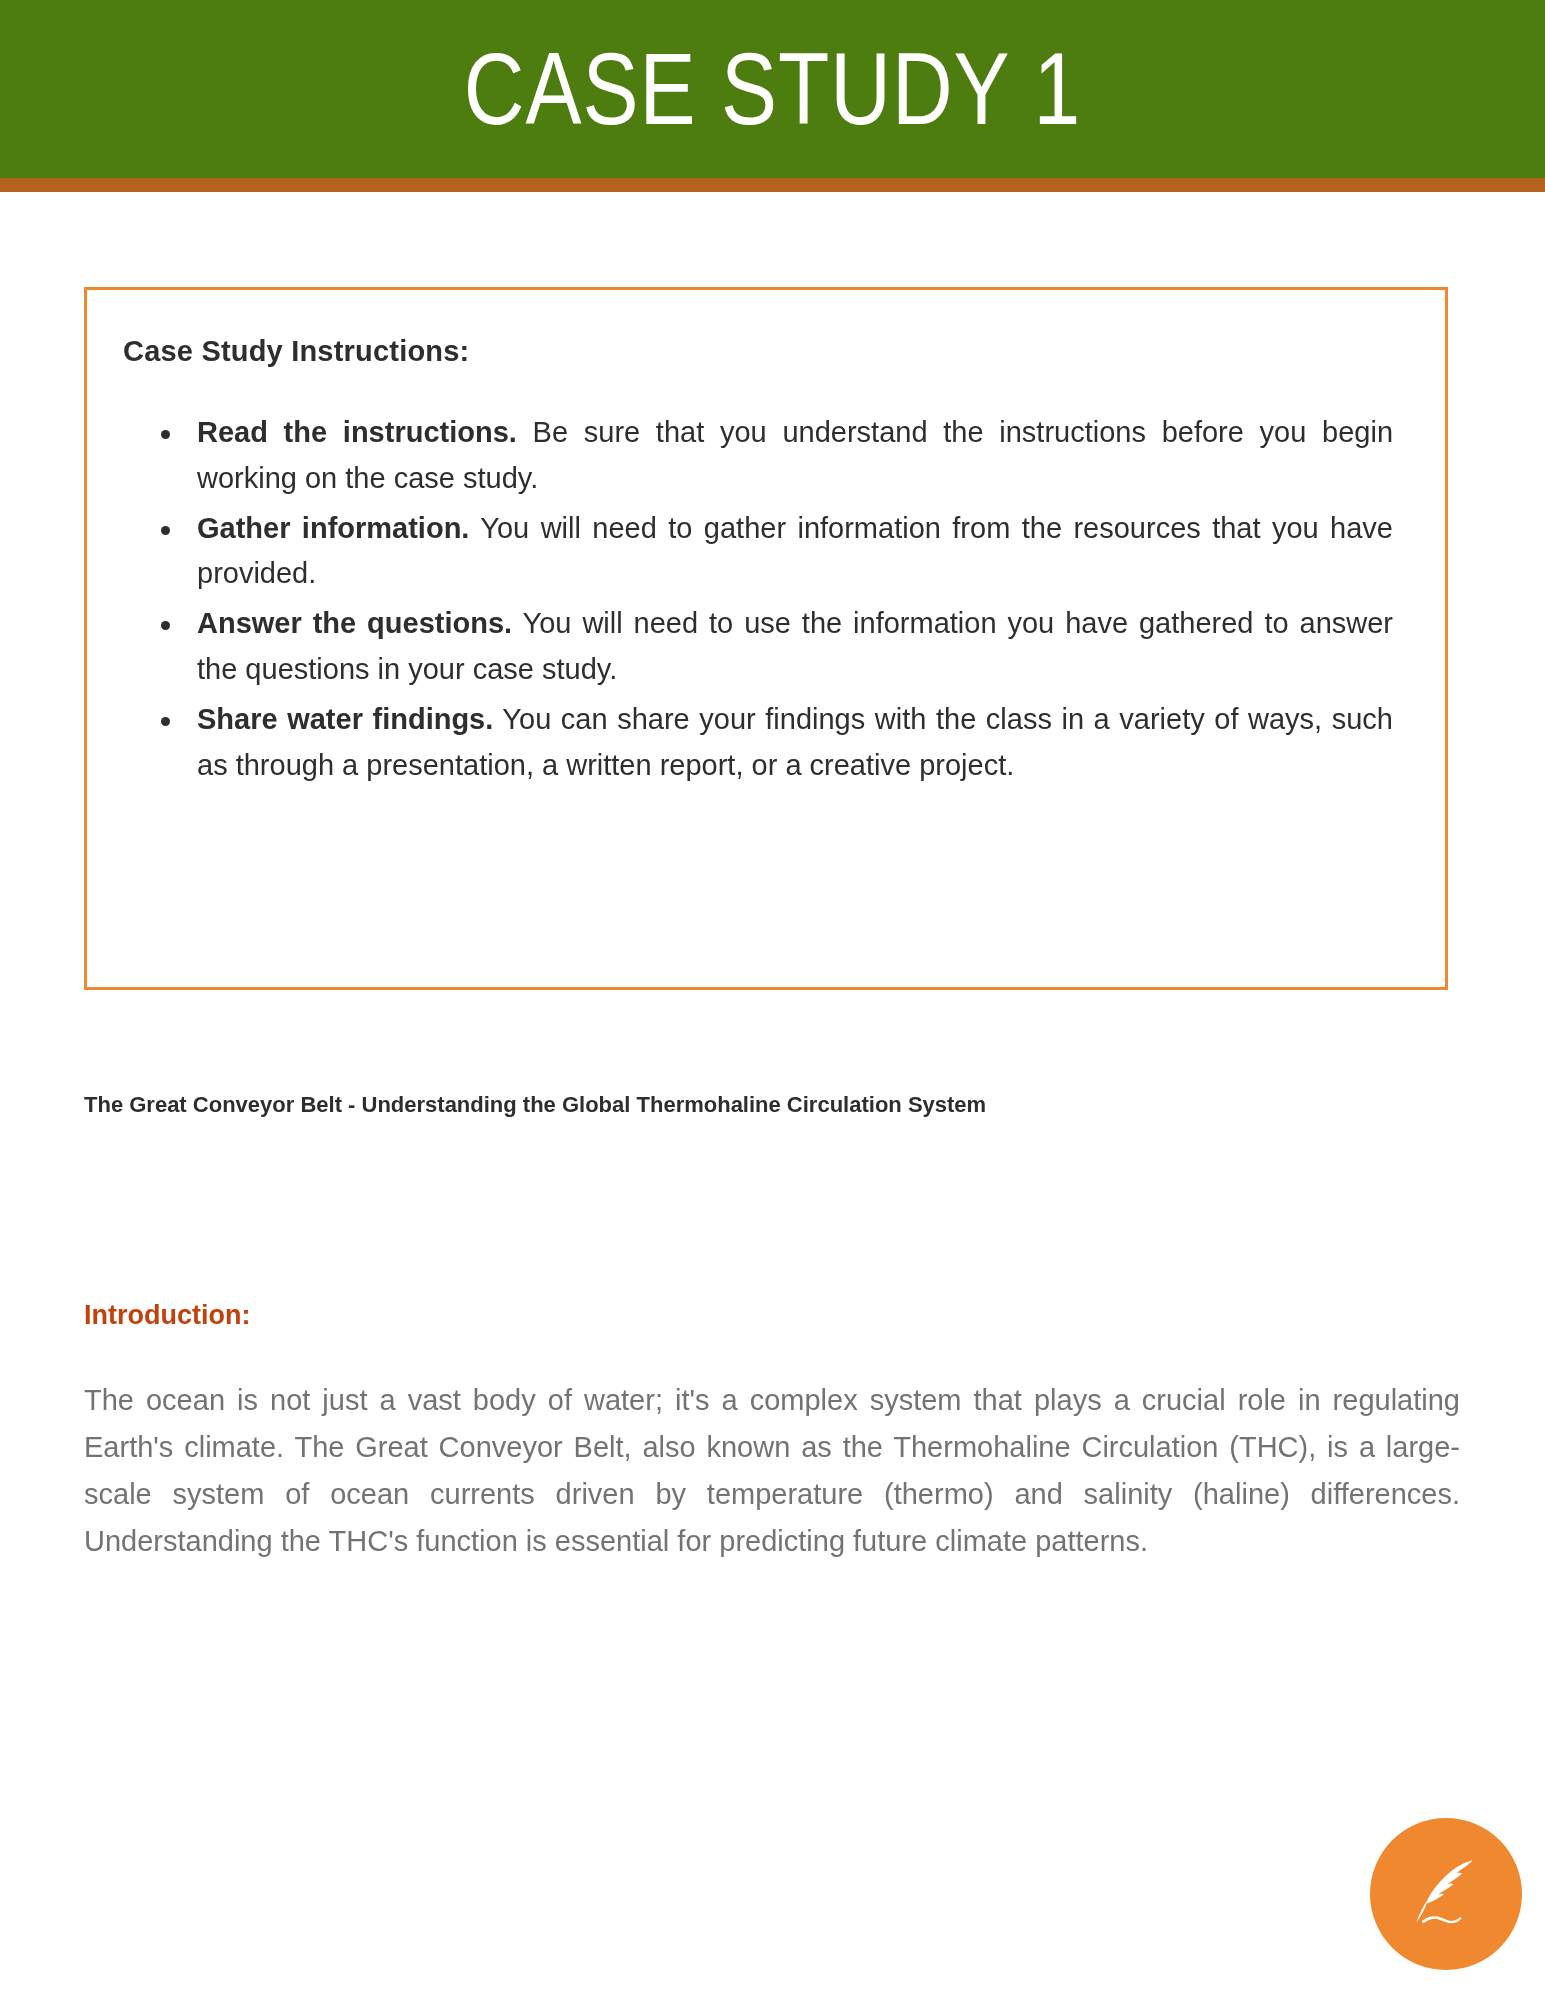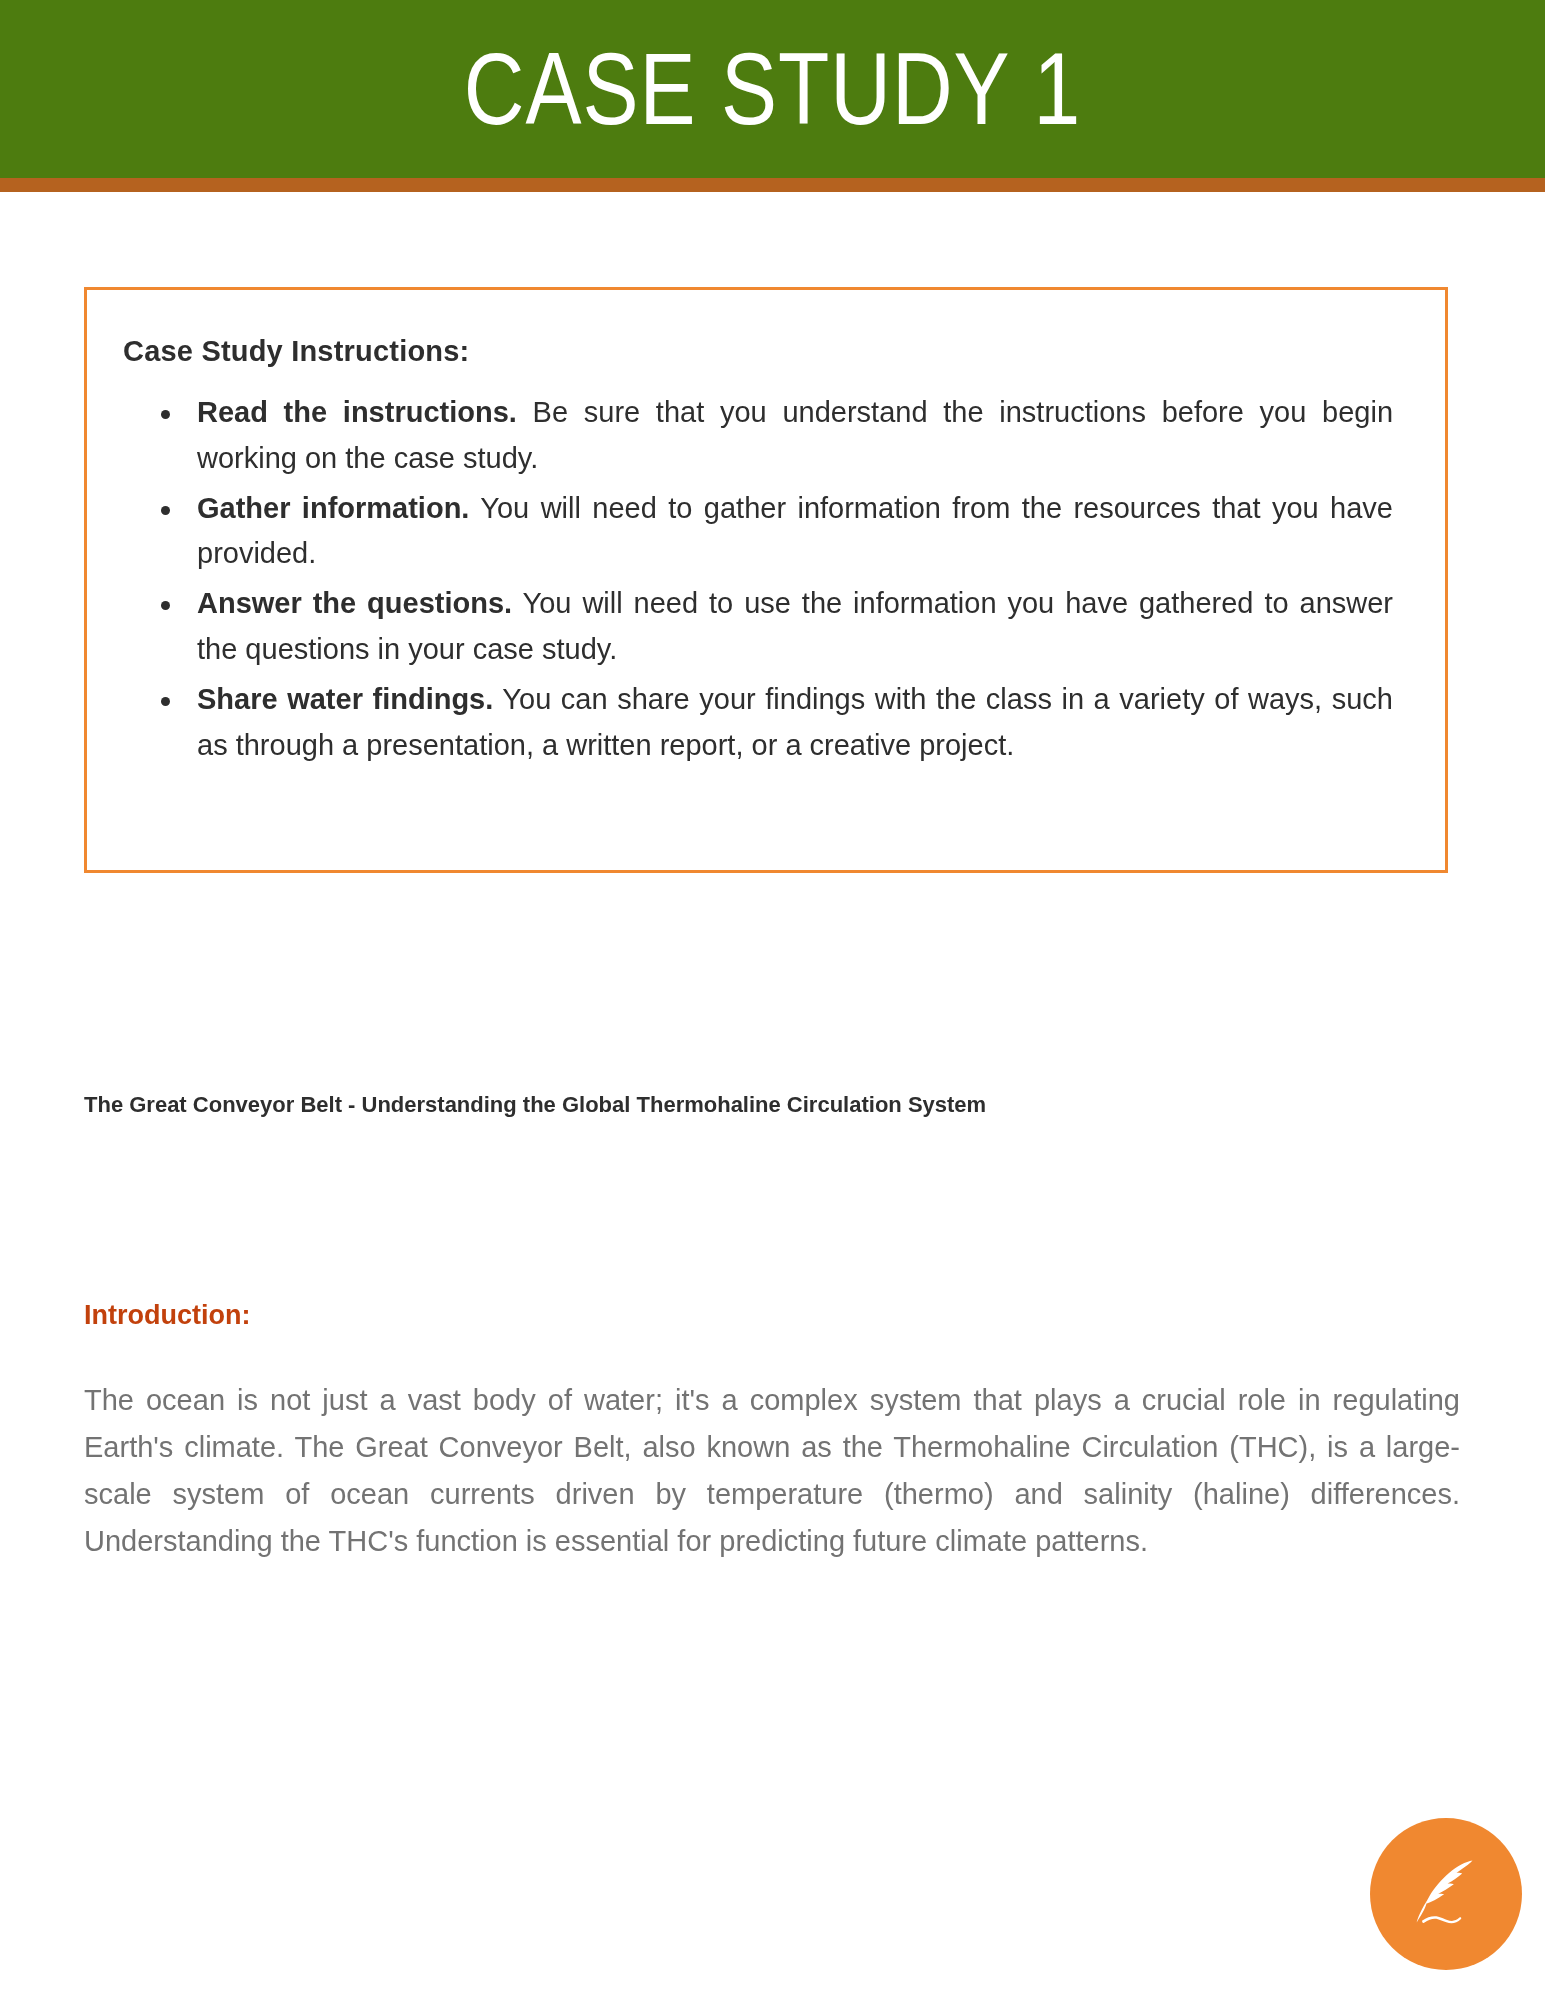--- a/index.html
+++ b/index.html
@@ -54,34 +54,34 @@
     top: 192px;
     width: 1545px;
   }
 
   
   .instructions-box {
     position: absolute;
     left: 84px;
     top: 95px;
     width: 1364px;
-    height: 586px;
+    height: 703px;
     box-sizing: border-box;
     border: 3px solid #F08830;
     background: #ffffff;
   }
   .instructions-heading {
     margin: 45px 0 0 36px;
     font-size: 29px;
     font-weight: bold;
     color: #2e2e2e;
     letter-spacing: 0.2px;
   }
   .instructions-list {
-    margin: 22px 52px 0 52px;
+    margin: 42px 52px 0 52px;
     padding: 0 0 0 58px;
     list-style: none;
   }
   .instructions-list li {
     position: relative;
     font-size: 29px;
     line-height: 1.58;
     text-align: justify;
     color: #2e2e2e;
     margin-bottom: 4px;

